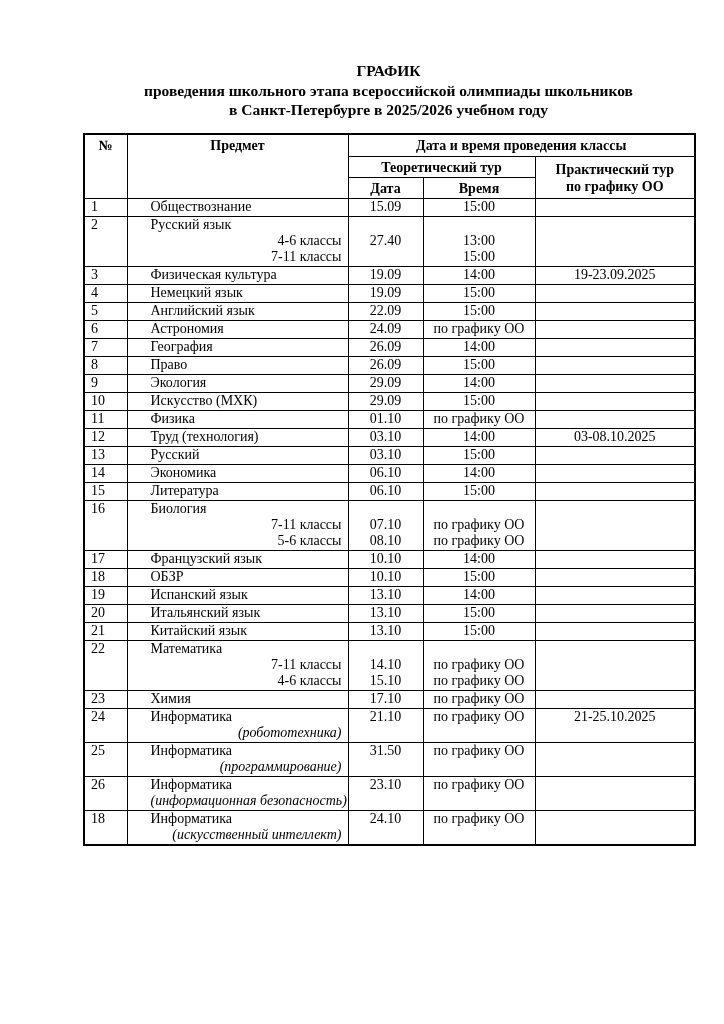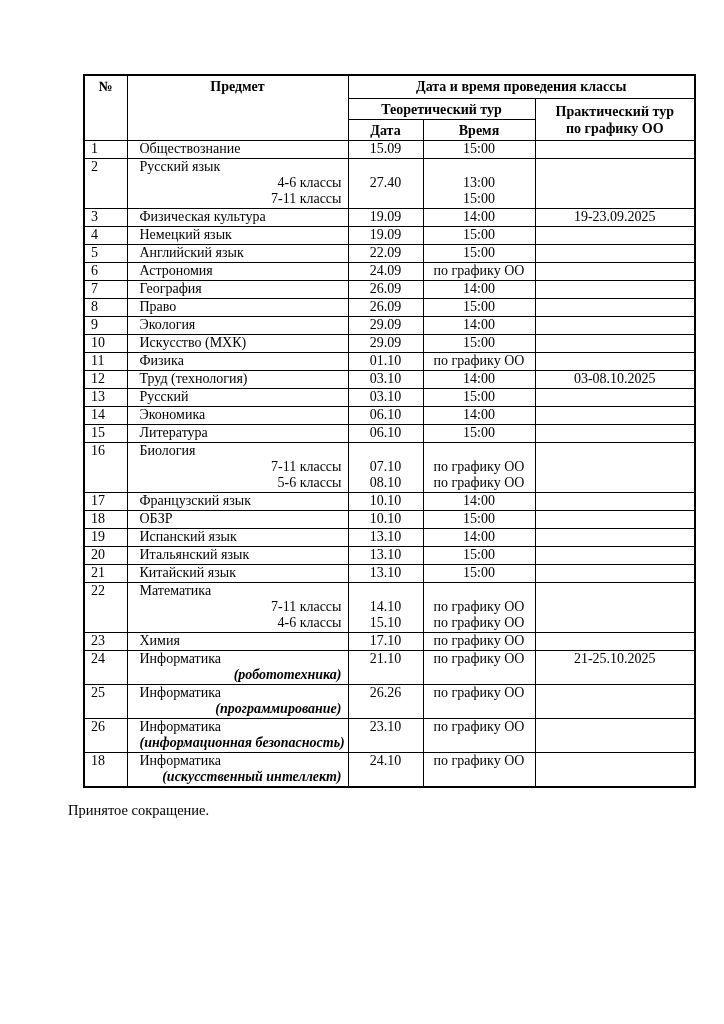--- a/index.html
+++ b/index.html
@@ -45,38 +45,41 @@
   tr.hA { height: 23px; }
   tr.hB { height: 21px; }
   tr.hC { height: 18px; }
   td {
     vertical-align: top;
     font-size: 14px;
     line-height: 16px;
     padding: 0 4px 1px;
   }
   .c-num  { text-align: left; padding-left: 6px; }
-  .c-subj { text-align: left; padding-left: 12px; padding-right: 6px; margin-top: 12px; }
+  .c-subj { text-align: left; padding-left: 23px; padding-right: 6px; margin-top: 12px; }
   .c-date, .c-time, .c-prac { text-align: center; }
   .line { white-space: nowrap; }
   .line.right { text-align: right; }
-  .line.ital  { font-style: italic; font-weight: bold; }
+  .line.ital  { font-style: italic; }
 
   .footnote {
     margin: 13px 0 0 68px;
     font-size: 14.5px;
     line-height: 19px;
   }
 </style>
 </head>
 <body>
 
 <div class="page">
 
   <div class="title-block">
+    <div>ГРАФИК</div>
+    <div>проведения школьного этапа всероссийской олимпиады школьников</div>
+    <div>в Санкт-Петербурге в 2025/2026 учебном году</div>
   </div>
 
   <table class="schedule">
     <colgroup>
       <col style="width:43px">
       <col style="width:221px">
       <col style="width:75px">
       <col style="width:112px">
       <col style="width:160px">
     </colgroup>
@@ -478,21 +481,21 @@
             <div class="line">21-25.10.2025</div>
           </td>
         </tr>
         <tr>
           <td class="c-num">25</td>
           <td class="c-subj">
             <div class="line">Информатика</div>
             <div class="line right ital">(программирование)</div>
           </td>
           <td class="c-date">
-            <div class="line">26.26</div>
+            <div class="line">31.50</div>
           </td>
           <td class="c-time">
             <div class="line">по графику ОО</div>
           </td>
           <td class="c-prac">
             <div class="line">&nbsp;</div>
           </td>
         </tr>
         <tr>
           <td class="c-num">26</td>
@@ -523,16 +526,15 @@
             <div class="line">по графику ОО</div>
           </td>
           <td class="c-prac">
             <div class="line">&nbsp;</div>
           </td>
         </tr>
       </tbody>
   </table>
 
   <div class="footnote">
-    <div>Принятое сокращение.</div>
   </div>
 
 </div>
 
 </body></html>

